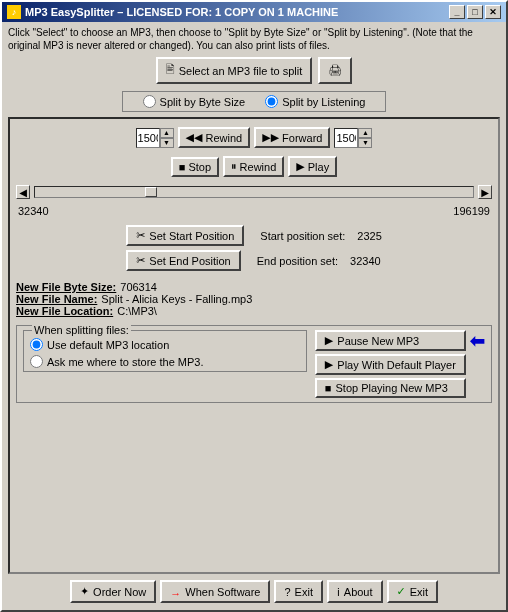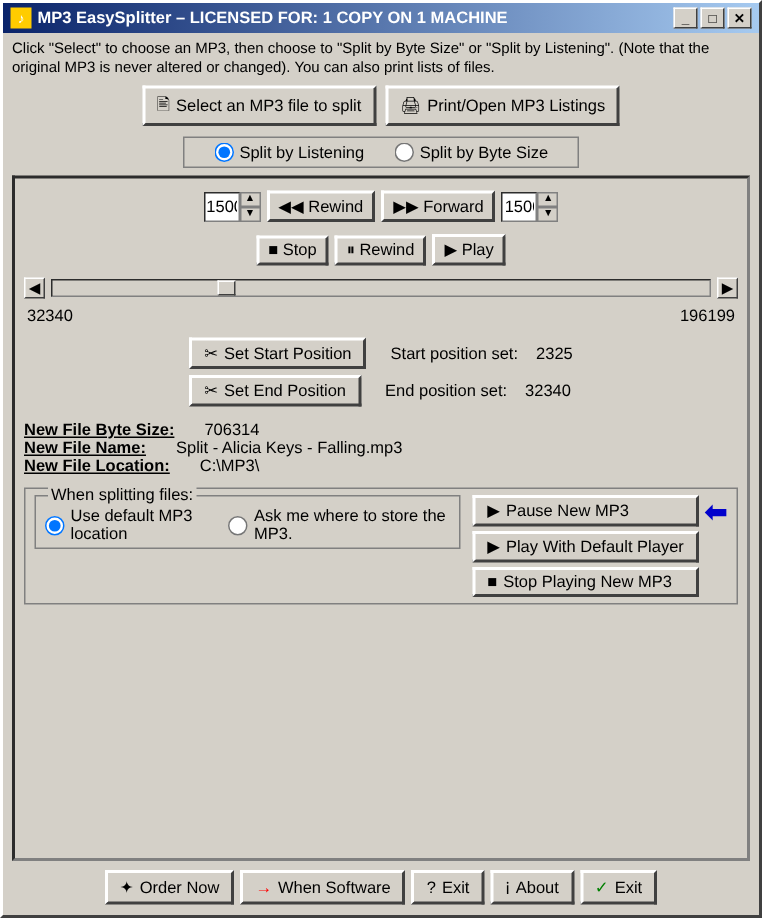--- a/index.html
+++ b/index.html
@@ -243,21 +243,21 @@
     .pos-row {
       display: flex;
       align-items: center;
       gap: 8px;
     }
     .info-section {
       margin: 2px 0;
     }
     .info-row {
       display: flex;
-      gap: 20px;
+      gap: 4px;
       font-size: 11px;
     }
     .info-lbl {
       font-weight: bold;
       text-decoration: underline;
     }
     .bottom-panel {
       border: 1px solid #808080;
       padding: 4px 6px;
       margin: 2px 0;
@@ -274,21 +274,21 @@
     .split-group-title {
       position: absolute;
       top: -7px;
       left: 8px;
       background: #d4d0c8;
       padding: 0 2px;
       font-size: 11px;
     }
     .split-radio-row {
       display: flex;
-      flex-direction: row;
+      flex-direction: column;
       gap: 4px;
       margin-top: 4px;
     }
     .split-radio-lbl {
       display: flex;
       align-items: center;
       gap: 4px;
       font-size: 11px;
     }
     .play-btns {
@@ -330,33 +330,32 @@
 
     <div class="help-text">Click "Select" to choose an MP3, then choose to "Split by Byte Size" or "Split by Listening". (Note that the original MP3 is never altered or changed). You can also print lists of files.</div>
 
     <div class="btn-row">
       <button class="win-btn">
         <span>🖹</span>
         <span>Select an MP3 file to split</span>
       </button>
       <button class="win-btn">
         <span>🖨</span>
-        <span>Print/Open MP3 Listings</span>
       </button>
     </div>
 
 
     <div class="radio-group">
+      <label class="radio-label">
+        <input type="radio" name="splitmode" style="">
+        <span>Split by Byte Size</span>
+      </label>
       <label class="radio-label">
         <input type="radio" name="splitmode" checked="" style="">
         <span>Split by Listening</span>
-      </label>
-      <label class="radio-label">
-        <input type="radio" name="splitmode" style="">
-        <span>Split by Byte Size</span>
       </label>
     </div>
 
     <div class="main-panel">
 
       <div class="controls-row">
 
         <div class="num-spin">
           <input type="text" class="number-input" value="1500" style="">
           <div class="spinner">

